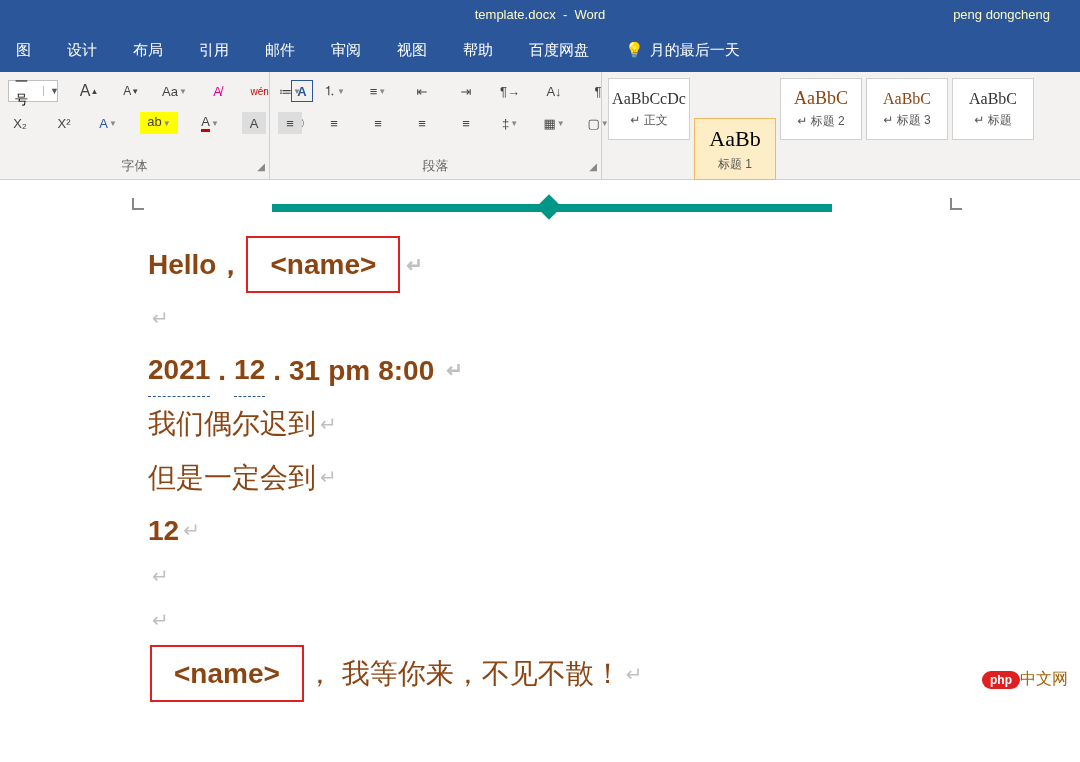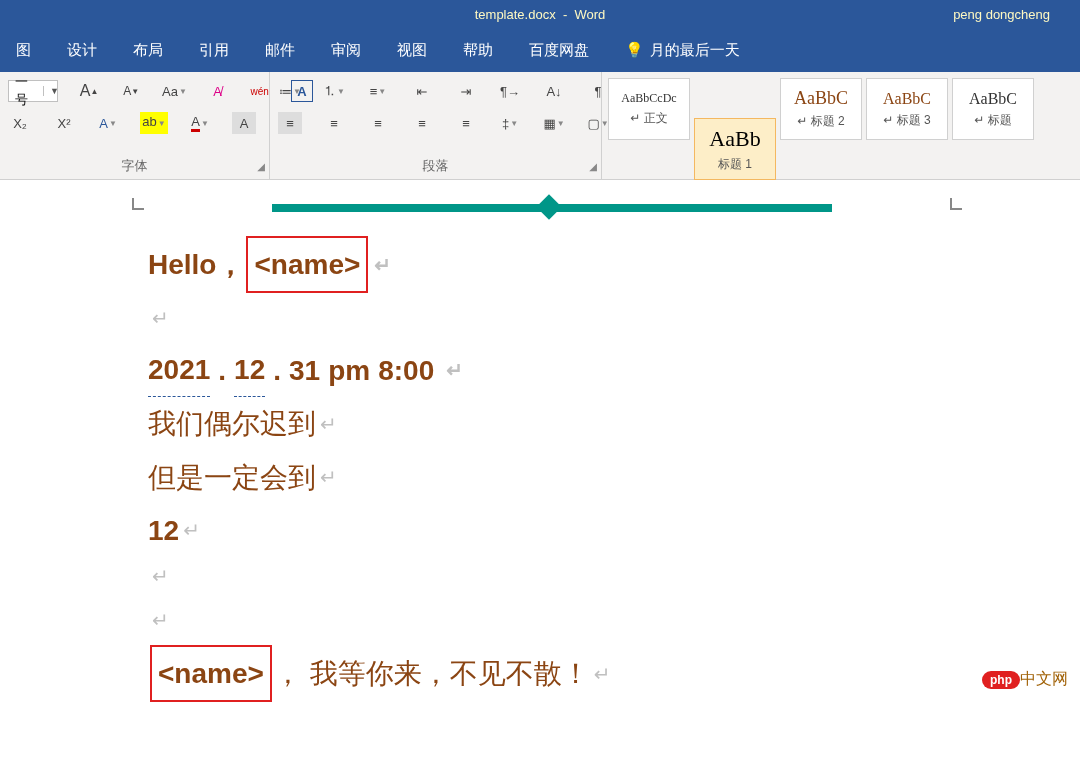--- a/index.html
+++ b/index.html
@@ -18,41 +18,41 @@
     .group-label { text-align: center; font-size: 13px; color: #666; padding: 2px 0 4px 0; display: flex; justify-content: center; align-items: center; position: relative; }
     .group-label .launcher { position: absolute; right: 4px; font-size: 10px; color: #888; }
 
     .font-size-box { display: flex; align-items: center; border: 1px solid #c0c0c0; background: #fff; height: 22px; }
     .font-size-box span { padding: 0 6px; font-size: 13px; }
     .font-size-box .arrow { border-left: 1px solid #c0c0c0; width: 14px; text-align: center; font-size: 9px; color: #555; }
 
     .rbtn { width: 24px; height: 22px; display: inline-flex; align-items: center; justify-content: center; font-size: 13px; color: #444; cursor: pointer; }
     .rbtn.box { border: 1px solid #2B579A; color: #2B579A; font-weight: bold; }
     .rbtn .dd { font-size: 8px; margin-left: 1px; color: #888; }
-    .rbtn.hl { background: #ffff00; width: 28px; }
+    .rbtn.hl { background: #ffff00; width: 38px; }
 
     .row { display: flex; gap: 20px; align-items: center; height: 26px; }
 
     .styles-body { display: flex; gap: 4px; padding: 6px; }
     .style-box { border: 1px solid #d0d0d0; background: #fff; width: 82px; height: 62px; display: flex; flex-direction: column; align-items: center; justify-content: center; cursor: pointer; }
     .style-box.selected { border: 1px solid #f4b860; background: #fdeec8; margin-top: 40px; }
     .style-preview { font-family: "SimSun", serif; color: #333; }
     .style-name { font-size: 12px; color: #555; margin-top: 4px; }
 
     .doc-area { background: #fff; position: relative; padding-top: 18px; }
     .ruler { height: 18px; position: relative; margin-left: 0; }
     .ruler-green { position: absolute; top: 6px; left: 272px; width: 560px; height: 8px; background: #009688; }
     .ruler-diamond { position: absolute; top: 0; left: 540px; width: 18px; height: 18px; background: #009688; transform: rotate(45deg); }
     .ruler-tab-L { position: absolute; top: 0; left: 132px; width: 12px; height: 12px; border-left: 2px solid #888; border-bottom: 2px solid #888; }
     .ruler-tab-R { position: absolute; top: 0; left: 950px; width: 12px; height: 12px; border-left: 2px solid #888; border-bottom: 2px solid #888; }
 
     .page { padding: 20px 0 0 148px; }
     .line { font-size: 28px; color: #8B4513; font-family: "Microsoft YaHei", "SimSun", serif; line-height: 1.9; display: flex; align-items: center; flex-wrap: wrap; text-align: center; }
     .ret { color: #c0c0c0; font-size: 20px; margin-left: 4px; }
-    .redbox { border: 2px solid #E02020; padding: 0 6px; margin: 0 2px; }
+    .redbox { border: 2px solid #E02020; padding: 0 22px; margin: 0 2px; }
     .bold { font-weight: bold; }
     .blue-dashed { border-bottom: 1px dashed #2B579A; }
     .line.date > span:not(.ret) { margin-right: 8px; }
     .empty-line { height: 50px; display: flex; align-items: center; }
 
     .watermark { position: absolute; right: 12px; bottom: 12px; display: flex; align-items: center; }
     .php-pill { background: #E02020; color: #fff; font-size: 12px; font-weight: bold; padding: 2px 8px; border-radius: 10px; }
     .wm-text { font-size: 16px; color: #a16207; }
   </style>
 </head>
@@ -145,21 +145,21 @@
     <div class="group-label">
         <span>段落</span>
         <span class="launcher">◢</span>
       </div>
   </div>
 
   <div class="ribbon-group" style="flex:1;border-right:none">
     <div class="styles-body">
 
     <div class="style-box">
-          <div class="style-preview" style="font-size: 12px;">AaBbCcDc</div>
+          <div class="style-preview" style="font-size: 16px;">AaBbCcDc</div>
           <div class="style-name">↵ 正文</div>
         </div>
         <div class="style-box selected">
           <div class="style-preview" style="font-size: 22px; color: rgb(0, 0, 0);">AaBb</div>
           <div class="style-name">标题 1</div>
         </div>
         <div class="style-box">
           <div class="style-preview" style="font-size: 18px; color: rgb(139, 69, 19);">AaBbC</div>
           <div class="style-name">↵ 标题 2</div>
         </div>

